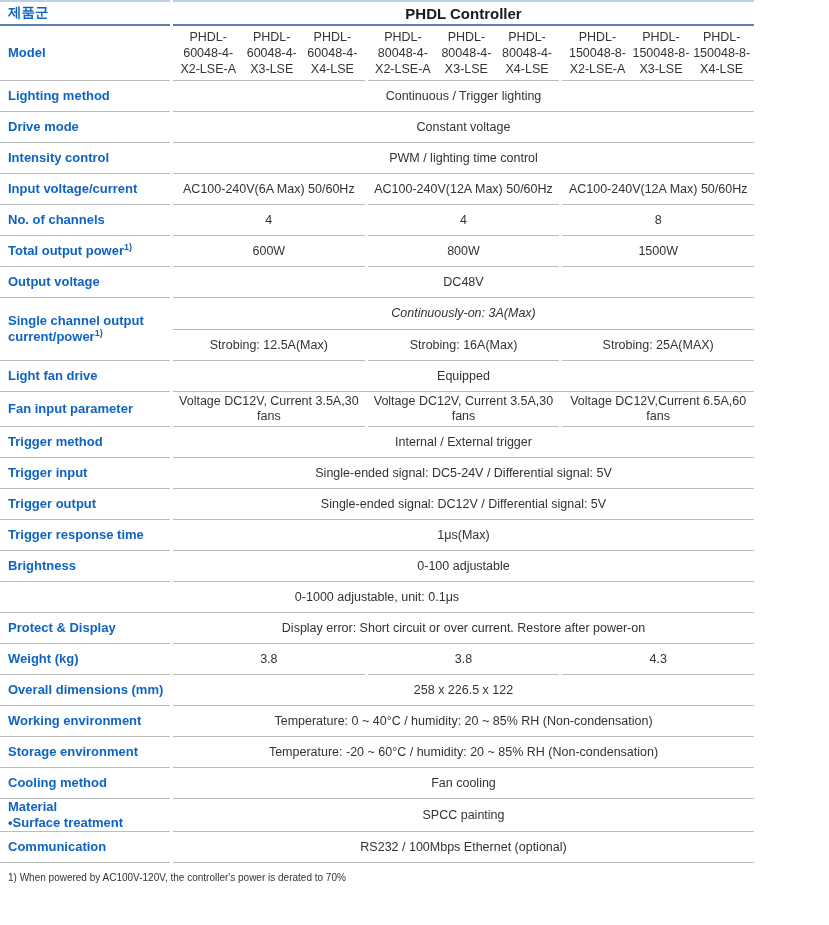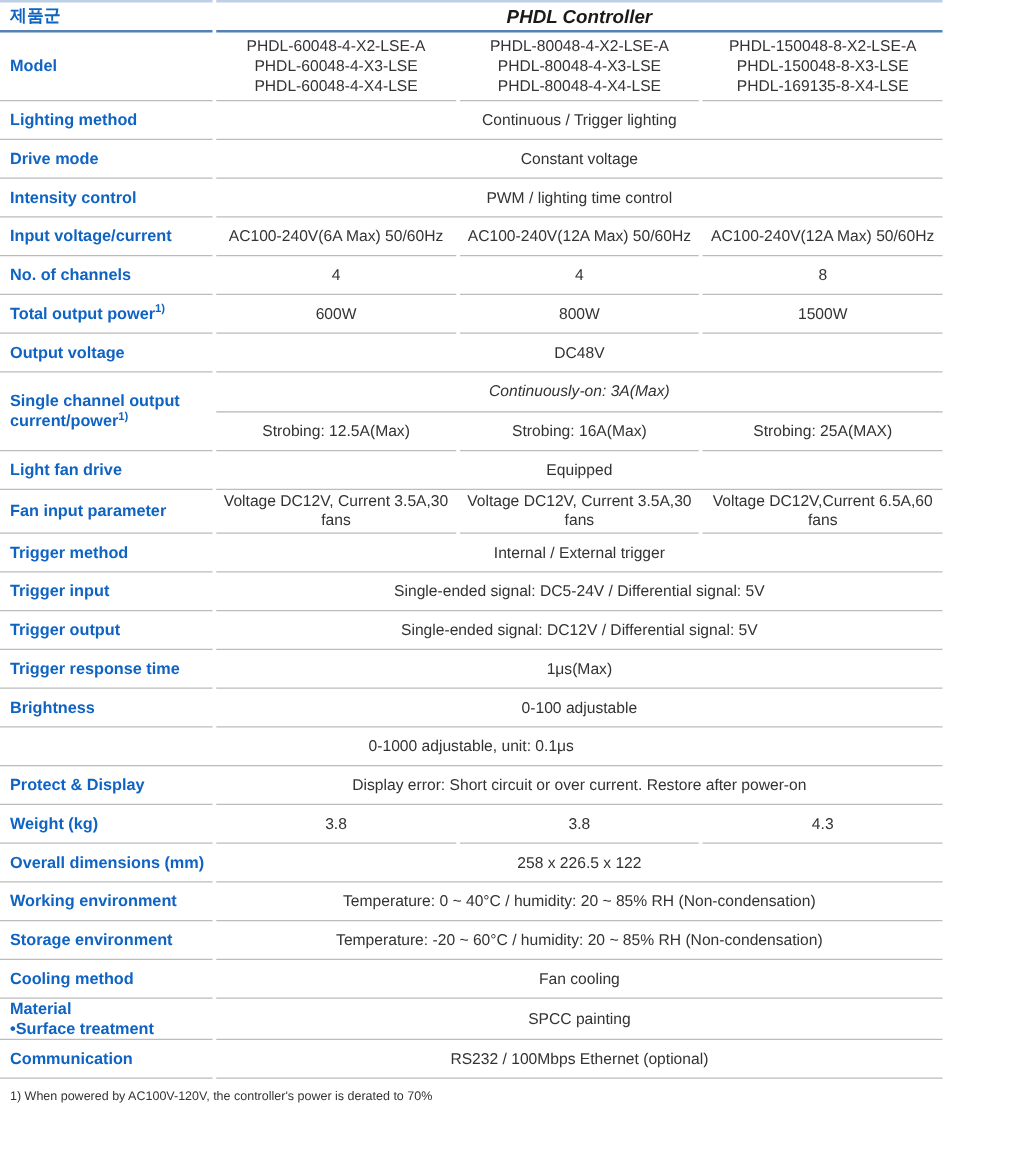--- a/index.html
+++ b/index.html
@@ -39,25 +39,25 @@
     color:var(--value-gray);font-size:12.5px;line-height:15px;
     padding:2px 2px;
   }
   
   .header-row .cell{
     border-top:2px solid var(--top-line);
     border-bottom:2px solid var(--header-line);
     min-height:26px;
   }
   .header-row .title-cell{
-    font-size:15px;font-weight:bold;color:var(--title-dark);font-style:italic;
+    font-size:15px;font-weight:bold;color:var(--title-dark);
   }
   .header-row .label-cell{font-size:13.5px;}
   
-  .row-model .value-cell{flex-direction:column;justify-content:center;padding:3px 2px;}
+  .row-model .value-cell{flex-direction:row;justify-content:center;padding:3px 2px;}
   .row-model .model-line{display:block;line-height:16px;}
   
   .subwrap{flex:1 1 0;display:flex;flex-direction:column;}
   .subwrap .subrow-top{
     border-bottom:1px solid #b5b5b5;
     font-style:italic;
   }
   .subwrap .subrow-top .value-cell{border-bottom:none;}
   .subwrap .subrow-bottom{display:flex;gap:3px;flex:1;}
   .footnote{
@@ -86,21 +86,21 @@
           <span class="model-line">PHDL-60048-4-X4-LSE</span>
         </div>
         <div class="cell value-cell">
           <span class="model-line">PHDL-80048-4-X2-LSE-A</span>
           <span class="model-line">PHDL-80048-4-X3-LSE</span>
           <span class="model-line">PHDL-80048-4-X4-LSE</span>
         </div>
         <div class="cell value-cell">
           <span class="model-line">PHDL-150048-8-X2-LSE-A</span>
           <span class="model-line">PHDL-150048-8-X3-LSE</span>
-          <span class="model-line">PHDL-169135-8-X4-LSE</span>
+          <span class="model-line">PHDL-150048-8-X4-LSE</span>
         </div>
       </div>
       <div class="row">
         <div class="cell label-cell">
           <span class="lbl-line">Lighting method</span>
         </div>
         <div class="cell value-cell">Continuous / Trigger lighting</div>
       </div>
       <div class="row">
         <div class="cell label-cell">

